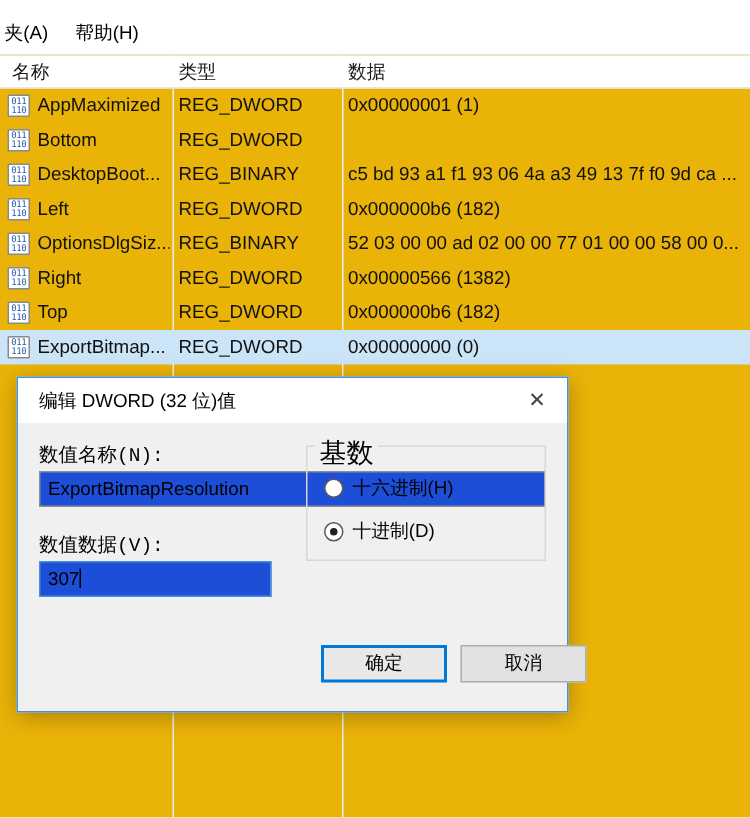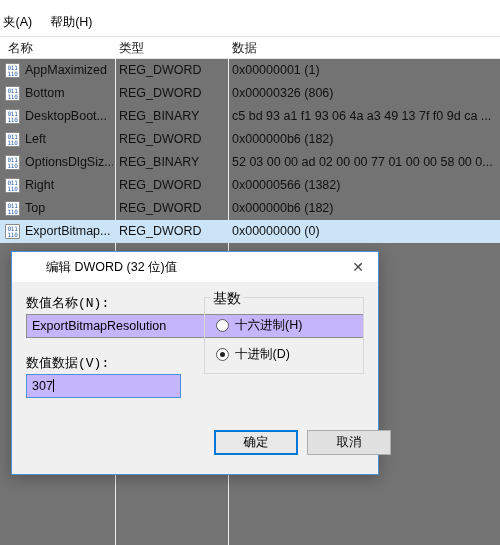--- a/index.html
+++ b/index.html
@@ -18,21 +18,21 @@
   }
   .menubar-items {
     position: absolute; left: 0; top: 13px; display: flex; gap: 12px;
     font-size: 12.5px; color: #000;
   }
   .menu-item { padding: 1px 3px; white-space: nowrap; cursor: default; }
 
   
   .listview {
     position: absolute; left: 0; top: 36px; width: 500px; height: 509px;
-    background: #737373; border-top: 1px solid #e3e3e3;
+    background: #eab308; border-top: 1px solid #e3e3e3;
   }
   .col-sep {
     position: absolute; top: 0; width: 1px; height: 509px;
     background: #eceff3;
   }
   .header {
     position: absolute; left: 0; top: 0; width: 500px; height: 22px;
     background: #ffffff; border-bottom: 1px solid #e5e5e5;
   }
   .header .hcell {
@@ -69,51 +69,50 @@
     background: #f0f0f0; border: 1px solid #4a90d9;
     box-shadow: 0 3px 14px rgba(0,0,0,0.28);
   }
   .dlg-title {
     position: absolute; left: 0; top: 0; width: 366px; height: 30px;
     background: #ffffff;
   }
   .dlg-title-text {
     position: absolute; left: 14px; top: 7px; font-size: 12.5px; color: #000;
     white-space: nowrap;
-    margin-left: 20px;
   }
   .dlg-close {
     position: absolute; right: 0; top: 0; width: 40px; height: 29px;
     display: flex; align-items: center; justify-content: center;
     font-size: 14px; color: #444; cursor: default;
   }
 
   .dlg-body { position: absolute; left: 0; top: 30px; width: 366px; height: 192px; }
 
   .lbl {
     position: absolute; font-size: 13px; color: #000; white-space: nowrap; font-family: Liberation Mono, monospace;
   }
   .tinput {
-    position: absolute; background: #c4b5fd; border: 1px solid #8d8d8d;
+    position: absolute; background: #1d4ed8; border: 1px solid #8d8d8d;
     font-size: 12.5px; color: #000; padding: 2px 5px; line-height: 18px;
     font-family: "Liberation Sans", sans-serif;
   }
   .tinput.focused { border: 1px solid #4a90d9; }
   .caret {
     display: inline-block; width: 1px; height: 13px; background: #000;
     vertical-align: -2px; margin-left: 0px;
   }
 
   .groupbox {
     position: absolute; left: 192px; top: 15px; width: 160px; height: 77px;
     border: 1px solid #d8d8d8; background: transparent;
   }
   .group-title {
     position: absolute; left: 198px; top: 8px; background: #f0f0f0;
-    padding: 0 3px; font-size: 14px; color: #000;
+    padding: 0 3px; font-size: 18px; color: #000;
   }
   .radio-row {
     position: absolute; left: 204px; display: flex; align-items: center;
     gap: 6px; font-size: 12.5px; color: #000; white-space: nowrap;
   }
   .radio {
     width: 13px; height: 13px; border: 1px solid #5a5a5a; border-radius: 50%;
     background: #fff; position: relative; flex: none;
   }
   .radio.on::after {
@@ -161,21 +160,20 @@
           <div class="cell c-type">REG_DWORD</div>
           <div class="cell c-data">0x00000001 (1)</div>
         </div>
         <div class="row">
           <div class="ricon">
             <i>011</i>
             <i>110</i>
           </div>
           <div class="cell c-name">Bottom</div>
           <div class="cell c-type">REG_DWORD</div>
-          <div class="cell c-data">0x00000326 (806)</div>
         </div>
         <div class="row">
           <div class="ricon">
             <i>011</i>
             <i>110</i>
           </div>
           <div class="cell c-name">DesktopBoot...</div>
           <div class="cell c-type">REG_BINARY</div>
           <div class="cell c-data">c5 bd 93 a1 f1 93 06 4a a3 49 13 7f f0 9d ca ...</div>
         </div>

